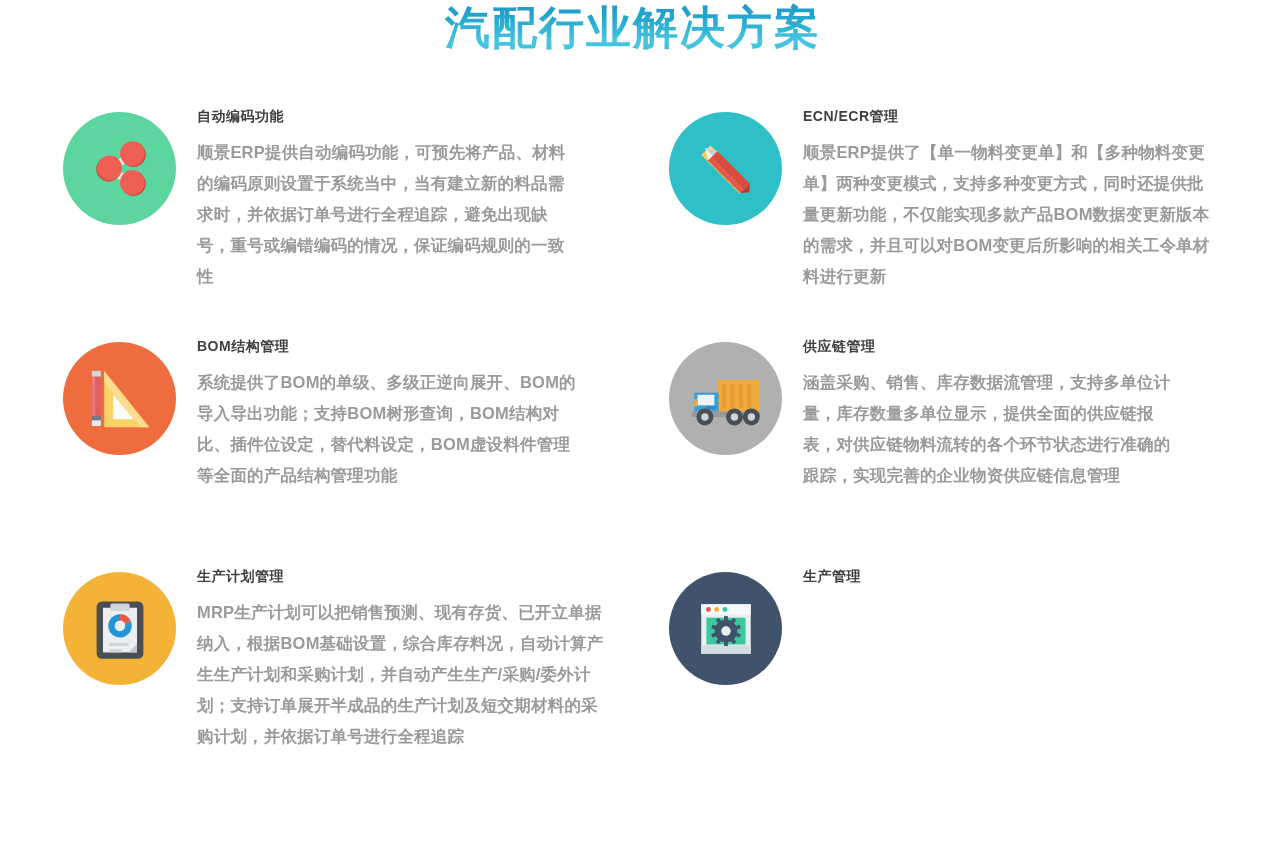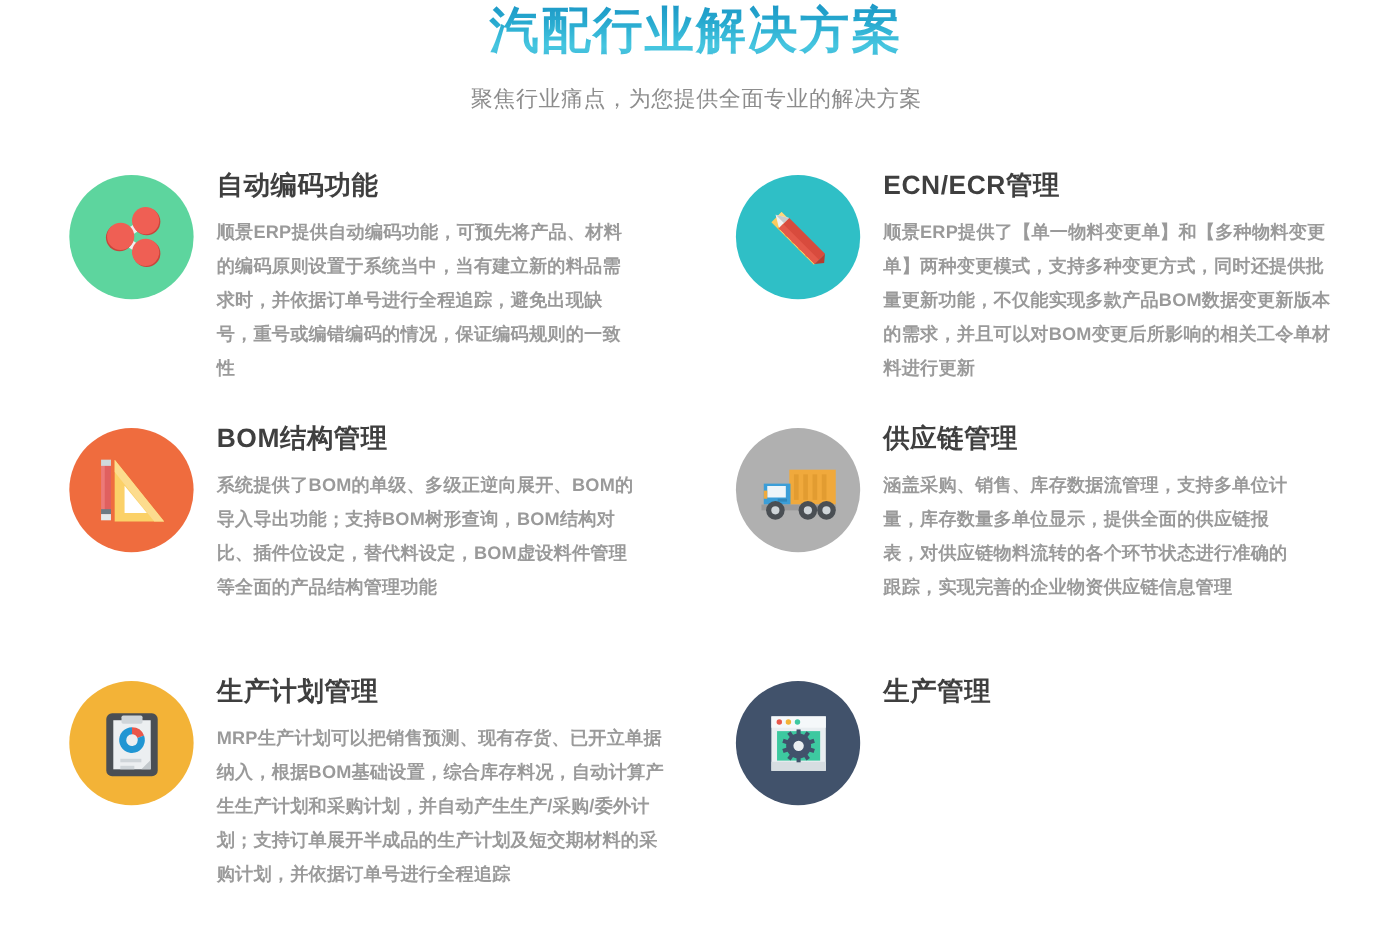--- a/index.html
+++ b/index.html
@@ -69,21 +69,21 @@
     border-radius: 50%;
     display: flex;
     align-items: center;
     justify-content: center;
   }
   .feature-body {
     flex: 1 1 auto;
     min-width: 0;
   }
   .feature-title {
-    font-size: 24px;
+    font-size: 14px;
     font-weight: bold;
     color: #3f3f3f;
     margin: 0 0 12px 0;
     line-height: 1.2;
   }
   .feature-desc {
     font-size: 16.5px;
     font-weight: bold;
     color: #9a9a9a;
     line-height: 31px;
@@ -93,21 +93,20 @@
   .card-right .feature-desc { width: 415px; }
   .card-left  .feature-desc { width: 382px; }
   .card-left  .feature-title,
   .card-right .feature-title { letter-spacing: 0.5px; }
 </style>
 </head>
 <body>
 
 <div class="page-header">
   <h1 class="page-title">汽配行业解决方案</h1>
-  <p class="page-subtitle">聚焦行业痛点，为您提供全面专业的解决方案</p>
 </div>
 
 <div class="features-grid">
 
   <div class="feature-card card-left">
     <div class="feature-icon-wrap">
       <div class="icon-circle" style="background:#5dd59e">
         <svg width="66" height="66" viewBox="0 0 64 64" aria-hidden="true">
           <line x1="22" y1="32" x2="44" y2="18" stroke="#f0f0f0" stroke-width="7"></line>
           <line x1="22" y1="32" x2="44" y2="46" stroke="#f0f0f0" stroke-width="7"></line>

